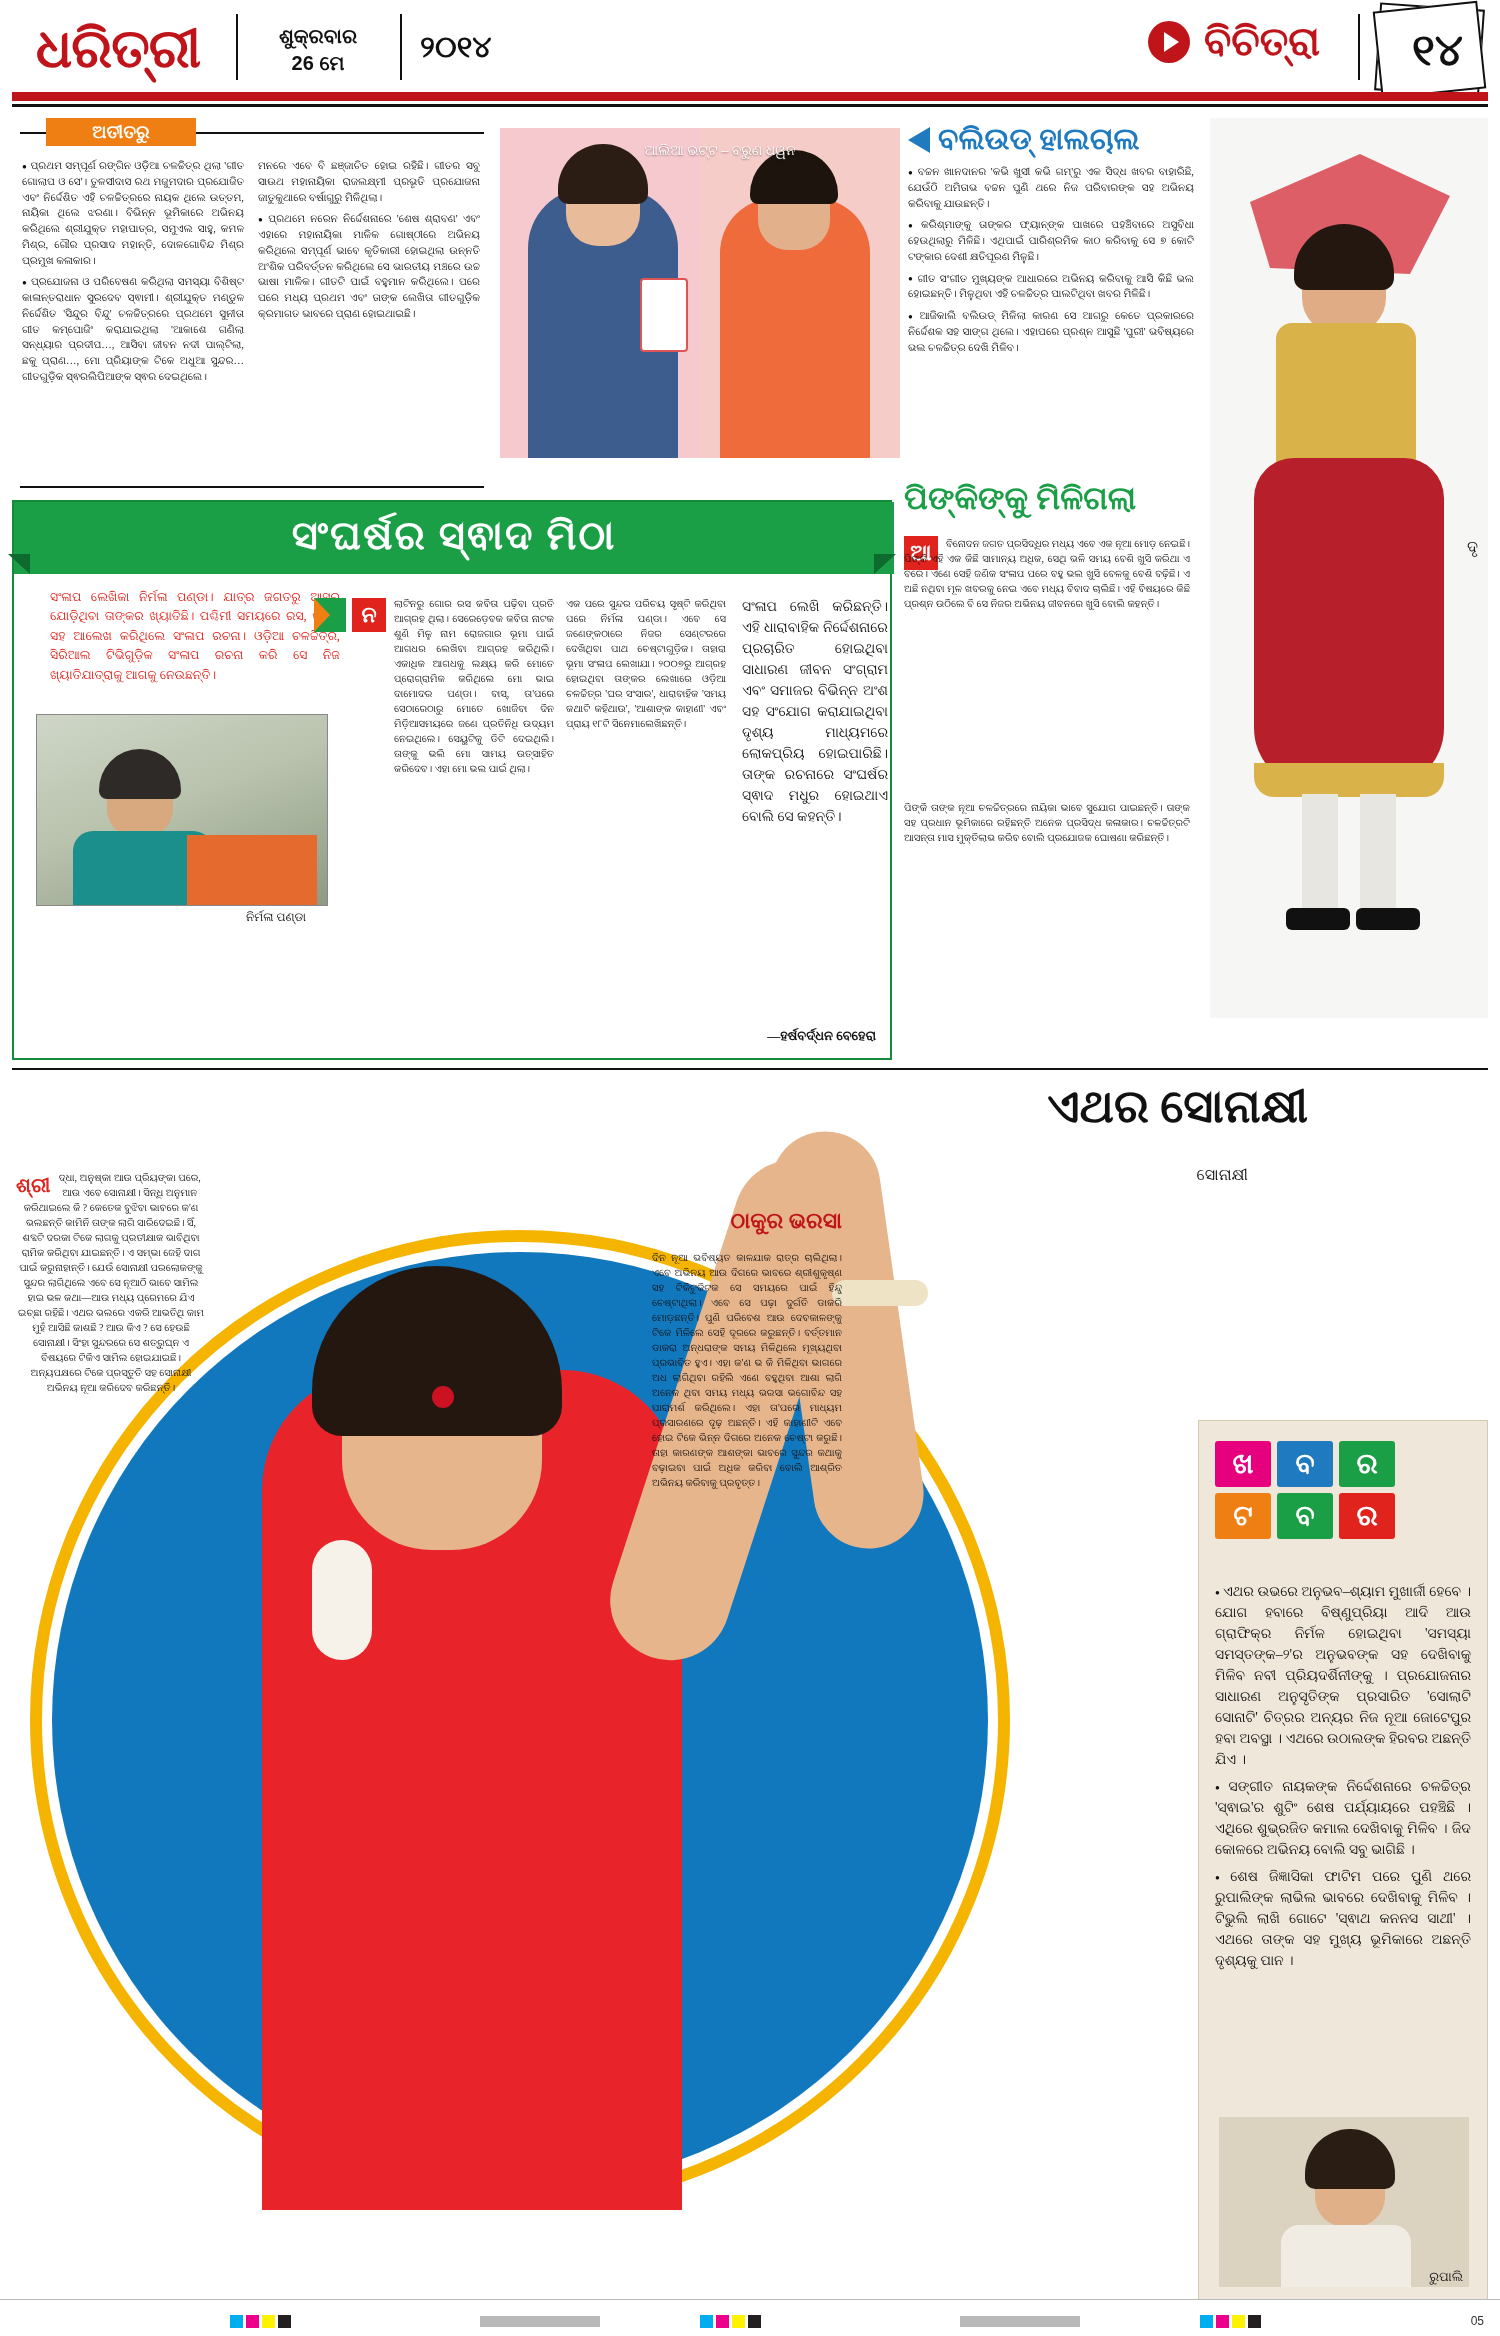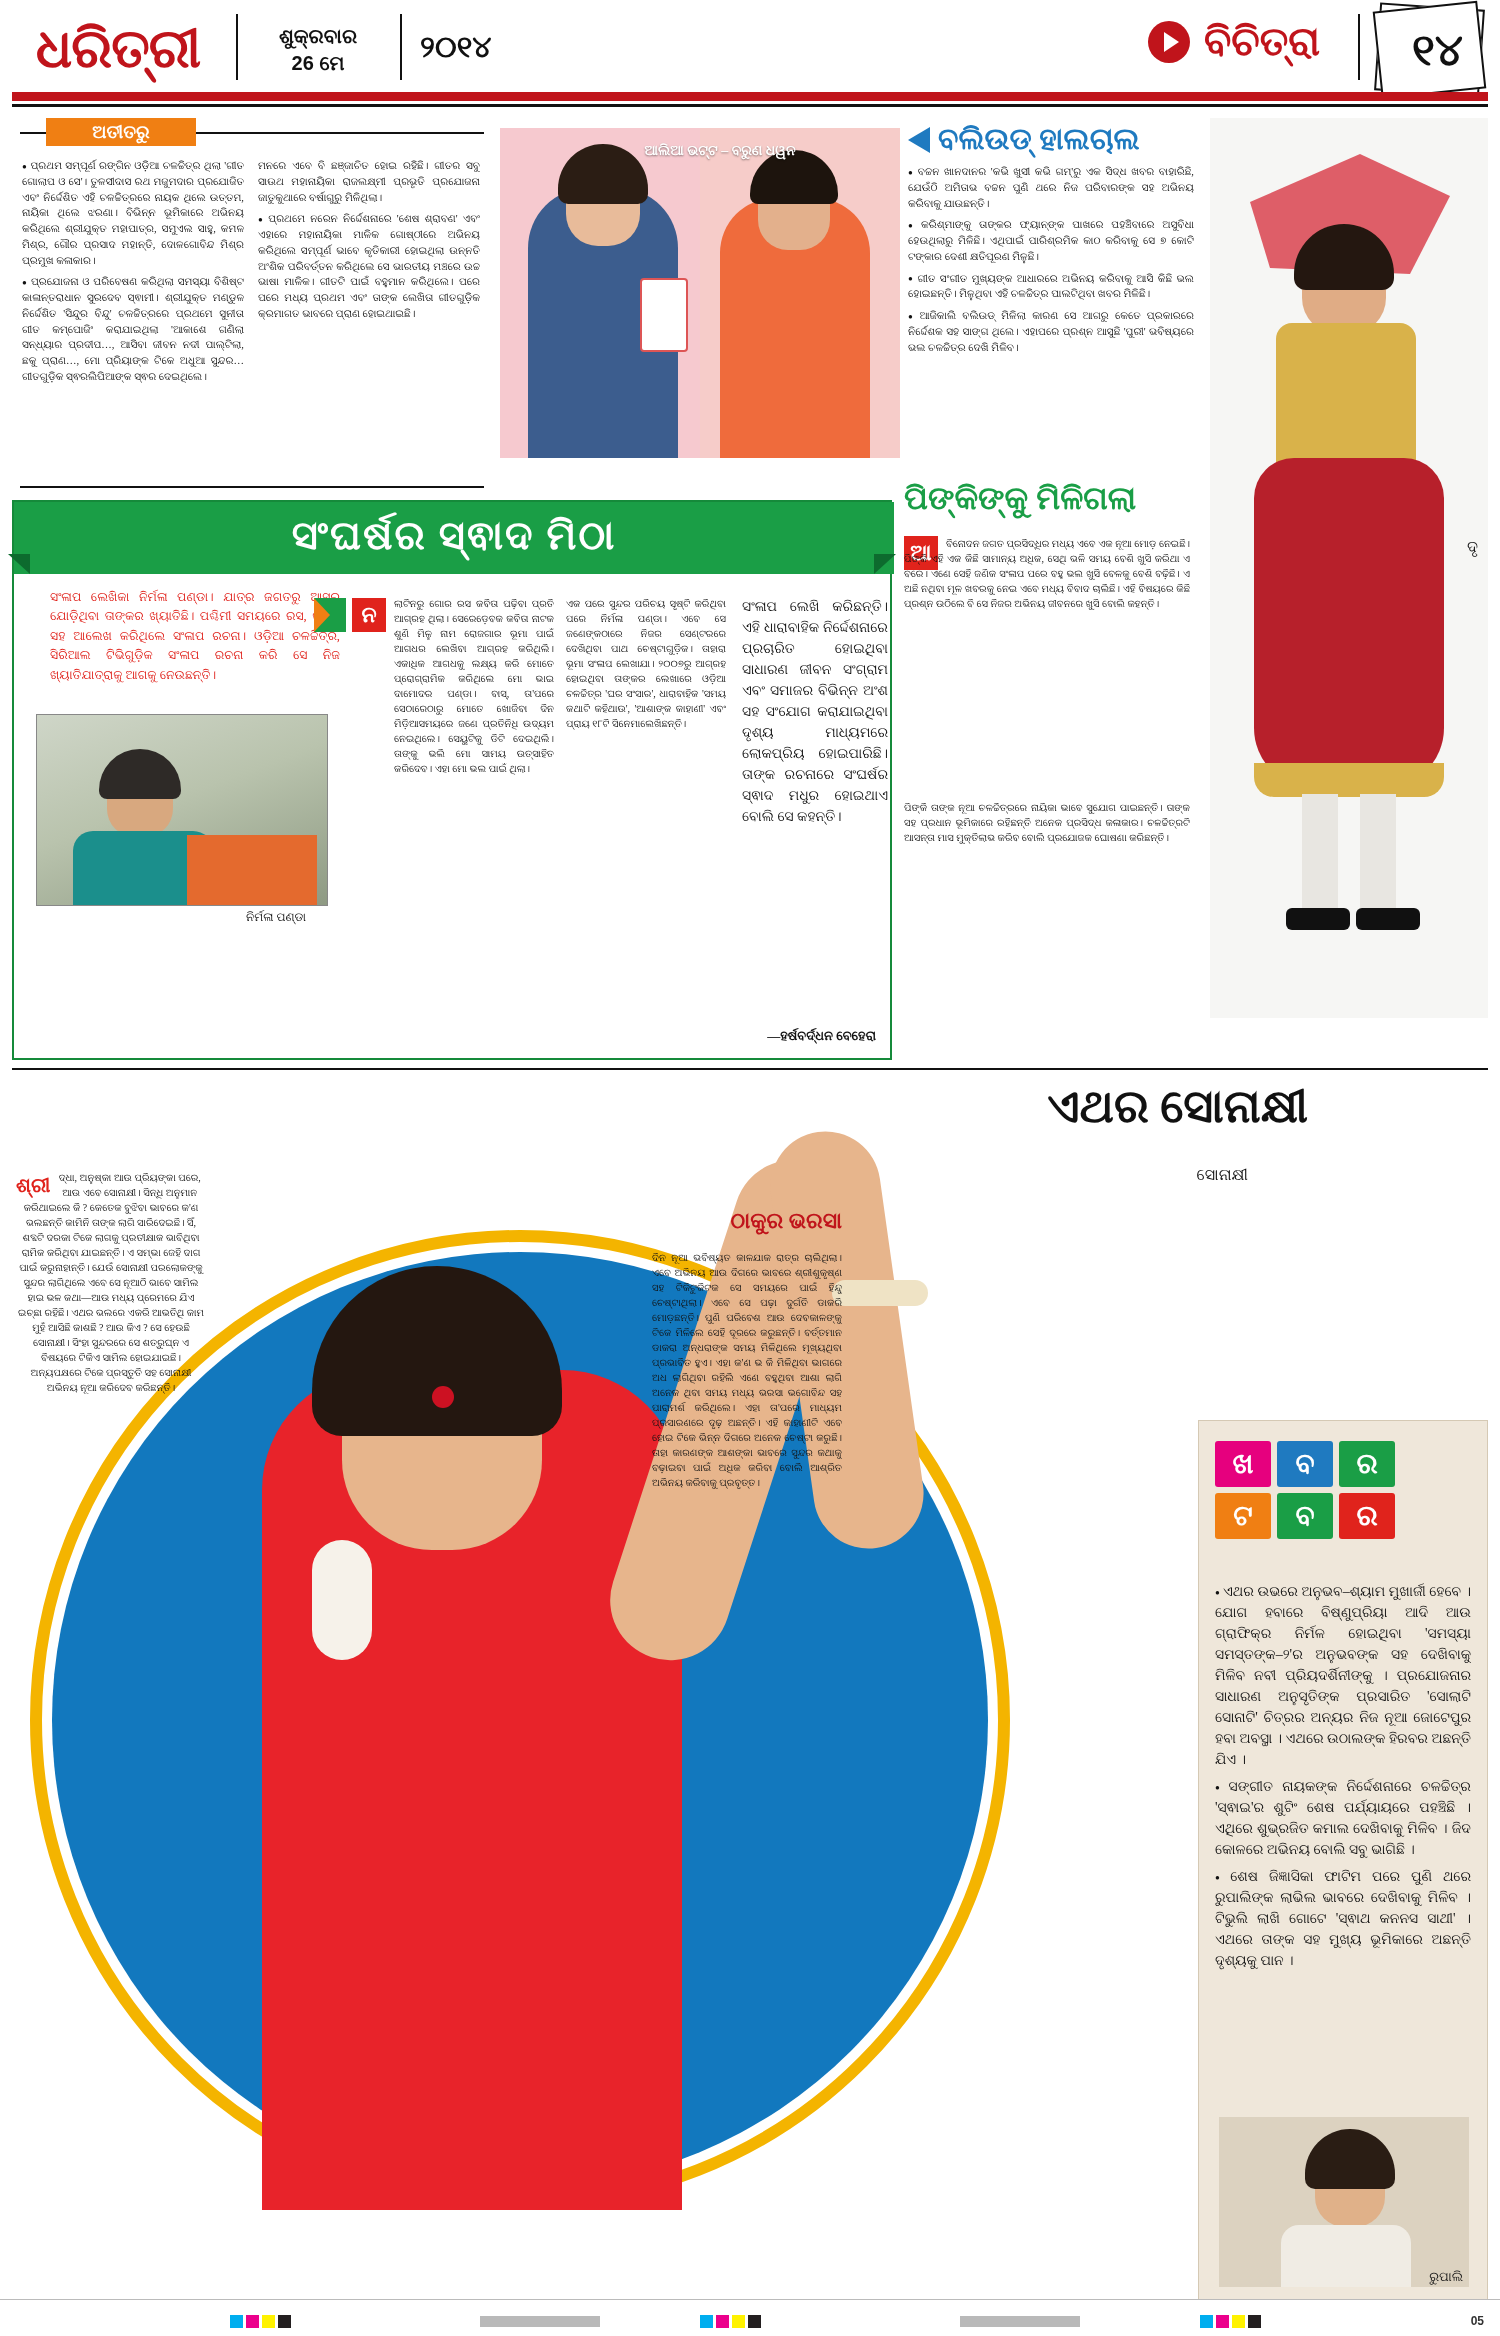--- a/index.html
+++ b/index.html
@@ -43,21 +43,21 @@
 
   
   .pinki-head{position:absolute;left:905px;top:490px;width:440px;font-family:"Liberation Serif",serif;font-weight:bold;font-size:32px;color:#1a9e46;}
 
   
   .son-head{position:absolute;right:40px;top:1085px;font-family:"Liberation Serif",serif;font-weight:bold;font-size:46px;color:#111;}
   .kt-row{display:flex;gap:6px;}
   .kt-tile{width:56px;height:46px;display:flex;align-items:center;justify-content:center;color:#fff;font-family:"Liberation Serif",serif;font-weight:bold;font-size:28px;border-radius:3px;}
 
   
-  .footbar{position:absolute;left:0;bottom:0;width:1500px;height:36px;background:#fff;border-top:1px solid #bbb;font-weight:bold;}
+  .footbar{position:absolute;left:0;bottom:0;width:1500px;height:36px;background:#fff;border-top:1px solid #bbb;}
   .cmyk{position:absolute;bottom:8px;display:flex;gap:3px;}
   .cmyk span{width:13px;height:13px;display:block;}
   .greybar{position:absolute;bottom:9px;width:120px;height:11px;background:#b9b9b9;}
   .pgnum{position:absolute;right:16px;bottom:8px;font-size:12px;color:#333;}
 </style>
 </head>
 <body>
 
 <div class="page">
 
@@ -102,21 +102,21 @@
     <div style="position:absolute;inset:0;background:linear-gradient(90deg,#f6c9cf 0%,#f6c9cf 50%,#f6ccc9 50%,#f6ccc9 100%);"></div>
 
     <div style="position:absolute;left:28px;top:60px;width:150px;height:270px;background:#3c5d8e;border-radius:60px 60px 0 0;"></div>
     <div style="position:absolute;left:66px;top:28px;width:74px;height:90px;background:#e8bb9a;border-radius:37px 37px 32px 32px;"></div>
     <div style="position:absolute;left:58px;top:16px;width:90px;height:60px;background:#2b1d14;border-radius:45px 45px 10px 10px;"></div>
 
     <div style="position:absolute;right:30px;top:70px;width:150px;height:260px;background:#ef6b3c;border-radius:55px 55px 0 0;"></div>
     <div style="position:absolute;right:70px;top:34px;width:72px;height:88px;background:#e3b08c;border-radius:36px 36px 30px 30px;"></div>
     <div style="position:absolute;right:62px;top:22px;width:88px;height:54px;background:#1d140d;border-radius:44px 44px 8px 8px;"></div>
     <div style="position:absolute;left:140px;top:150px;width:44px;height:70px;background:#fff;border:2px solid #d55;border-radius:4px;"></div>
-    <div style="position:absolute;left:120px;top:14px;width:200px;text-align:center;color:#fff;font-family:'Liberation Serif',serif;font-size:14px;line-height:1.35;font-weight:bold;text-shadow:0 1px 2px #0007">ଆଲିଆ ଭଟ୍ଟ – ବରୁଣ ଧୱନ</div>
+    <div style="position:absolute;left:120px;top:14px;width:200px;text-align:center;color:#fff;font-family:'Liberation Serif',serif;font-size:14px;line-height:1.35;font-weight:normal;text-shadow:0 1px 2px #0007">ଆଲିଆ ଭଟ୍ଟ – ବରୁଣ ଧୱନ</div>
   </div>
 
   <div class="blk" style="left:908px;top:118px;width:300px;height:340px;">
     <div style="display:flex;align-items:center;gap:8px;position:absolute;left:0;top:4px">
       <div class="bolly-arrow"></div>
       <div class="bolly-head">ବଲିଉଡ୍ ହାଲଚାଲ</div>
     </div>
     <div style="position:absolute;left:0;top:46px;width:286px;height:290px;overflow:hidden" class="col-txt">
       <p class="bullet">ବଚ୍ଚନ ଖାନଦାନର 'କଭି ଖୁସୀ କଭି ଗମ୍‌'ରୁ ଏକ ସିଦ୍ଧ ଖବର ବାହାରିଛି, ଯେଉଁଠି ଅମିତାଭ ବଚ୍ଚନ ପୁଣି ଥରେ ନିଜ ପରିବାରଙ୍କ ସହ ଅଭିନୟ କରିବାକୁ ଯାଉଛନ୍ତି।</p>
       <p class="bullet">କରିଶ୍ମାଙ୍କୁ ତାଙ୍କର ଫ୍ୟାନ୍‌ଙ୍କ ପାଖରେ ପହଞ୍ଚିବାରେ ଅସୁବିଧା ହେଉଥିଲାରୁ ମିଳିଛି। ଏଥିପାଇଁ ପାରିଶ୍ରମିକ କାଠ କରିବାକୁ ସେ ୭ କୋଟି ଟଙ୍କାର ଦେଶୀ କ୍ଷତିପୂରଣ ମିଳୁଛି।</p>

